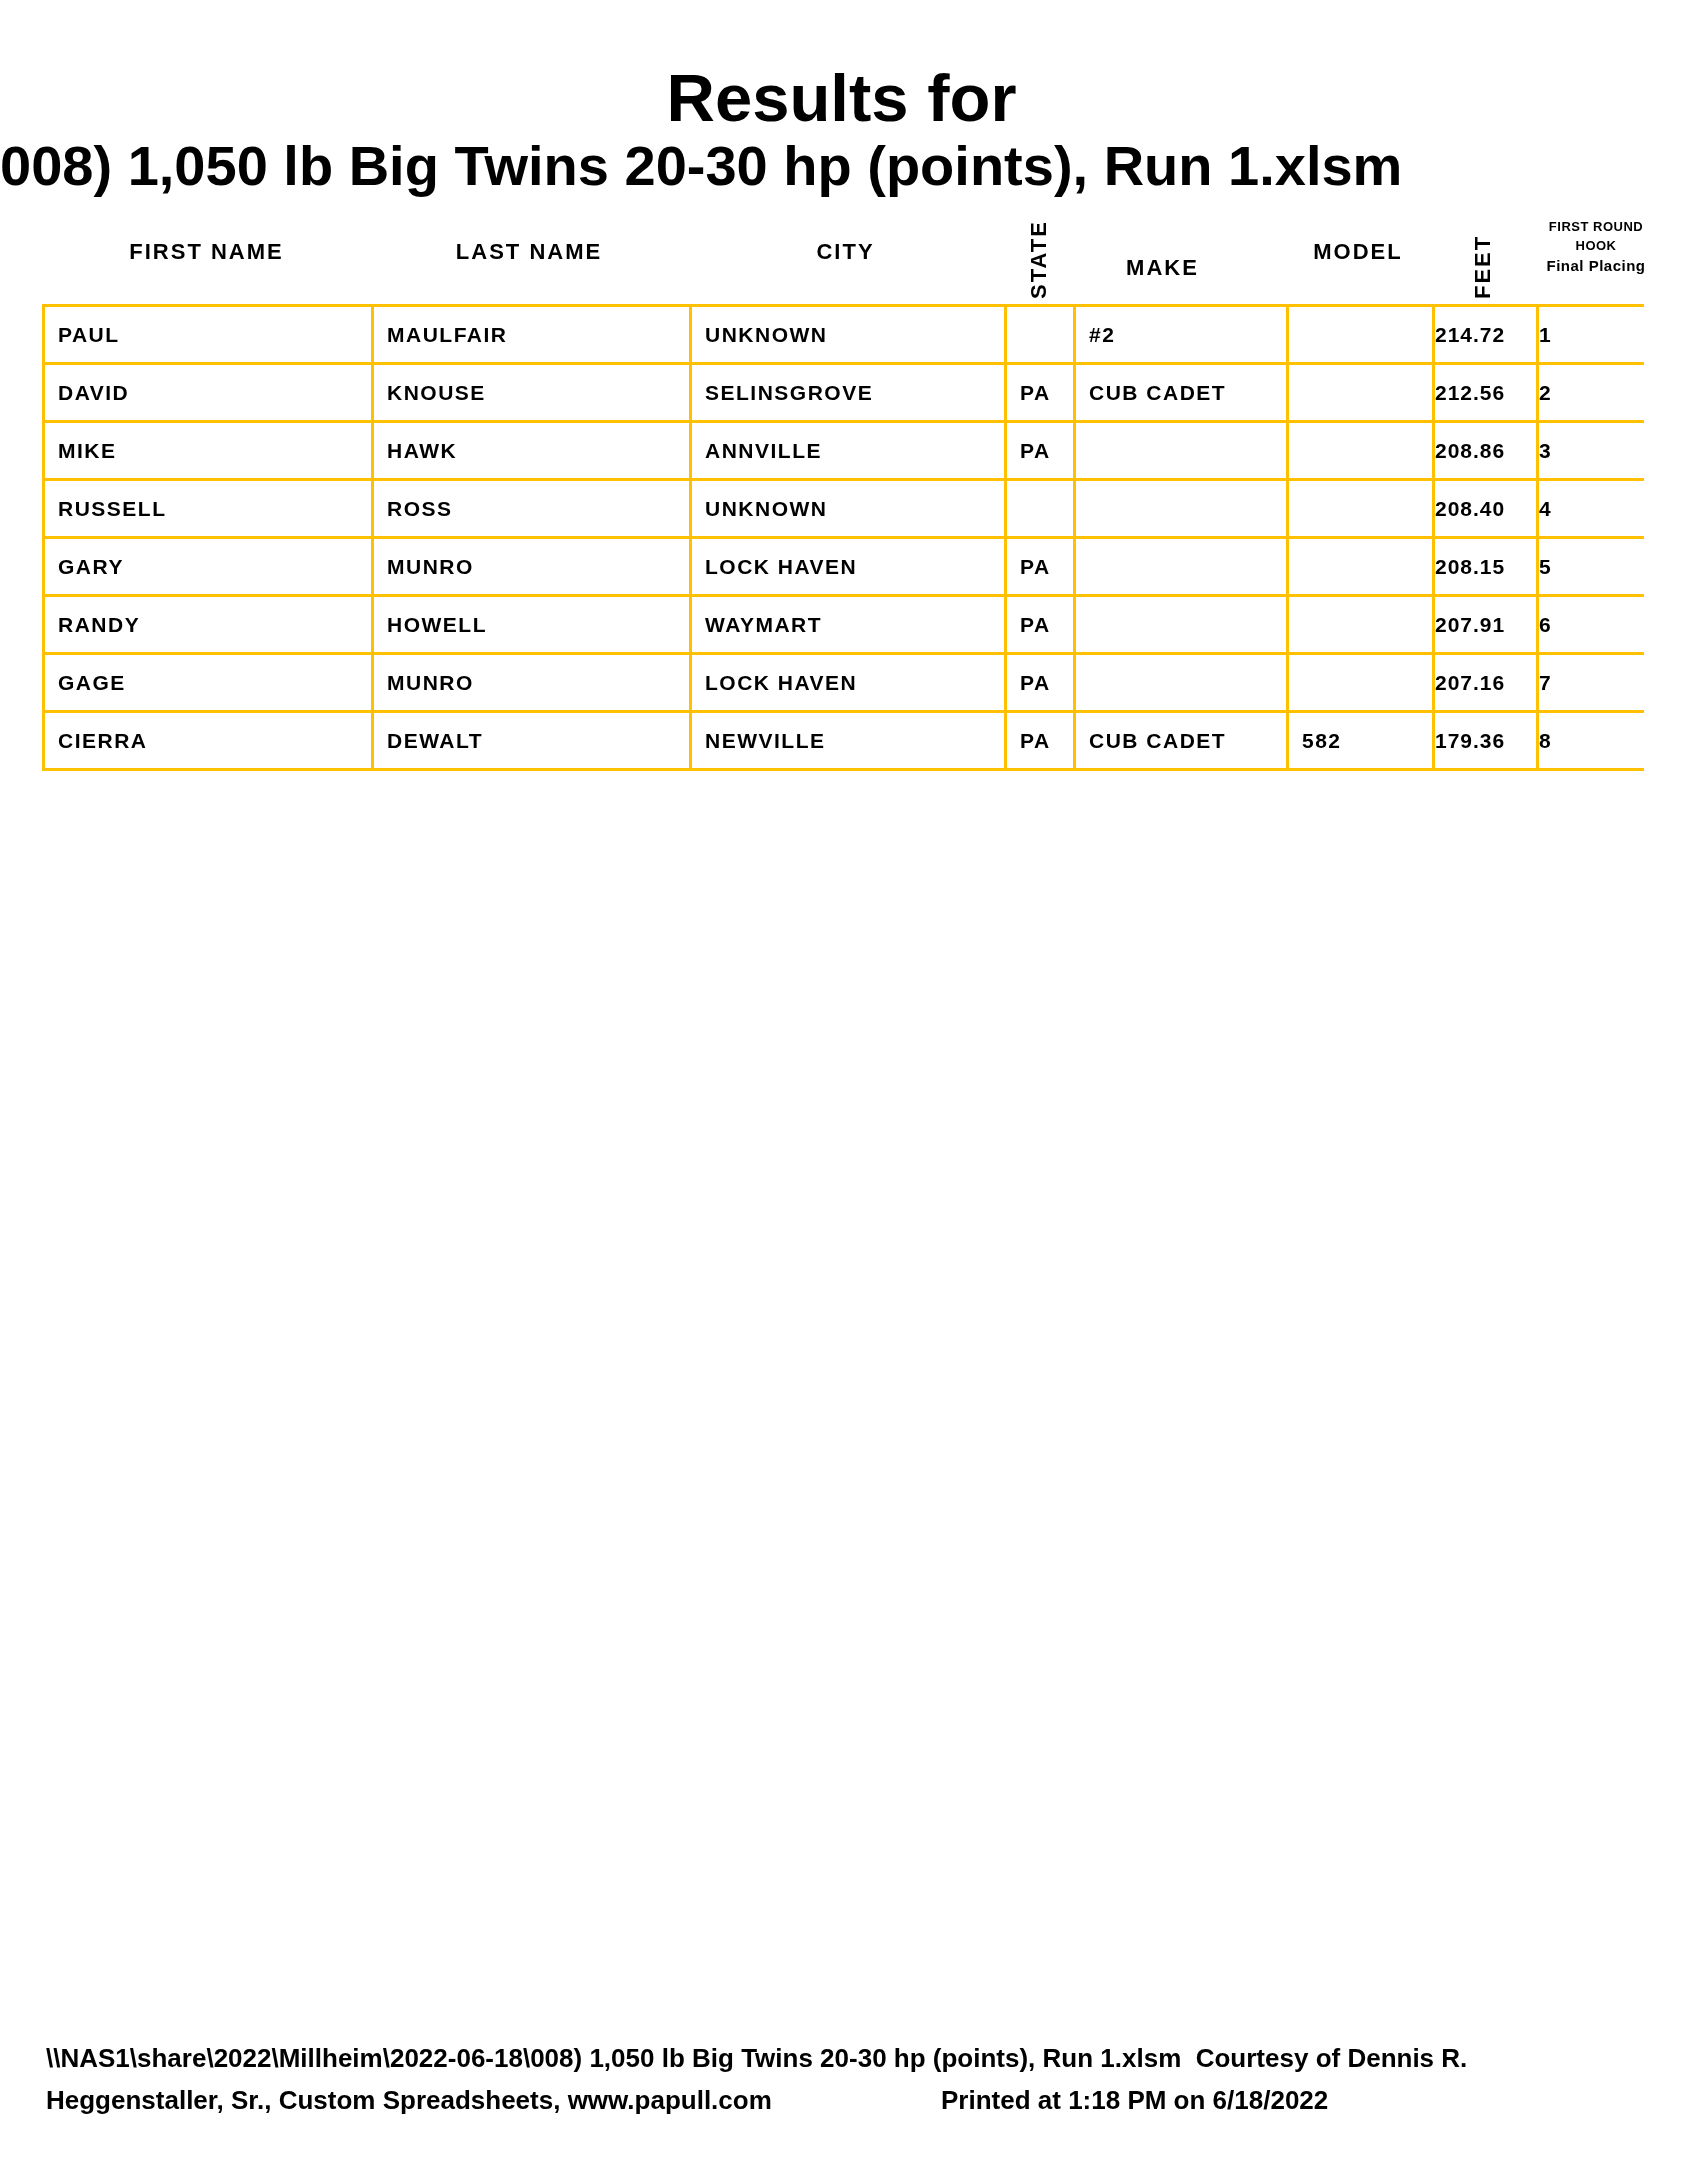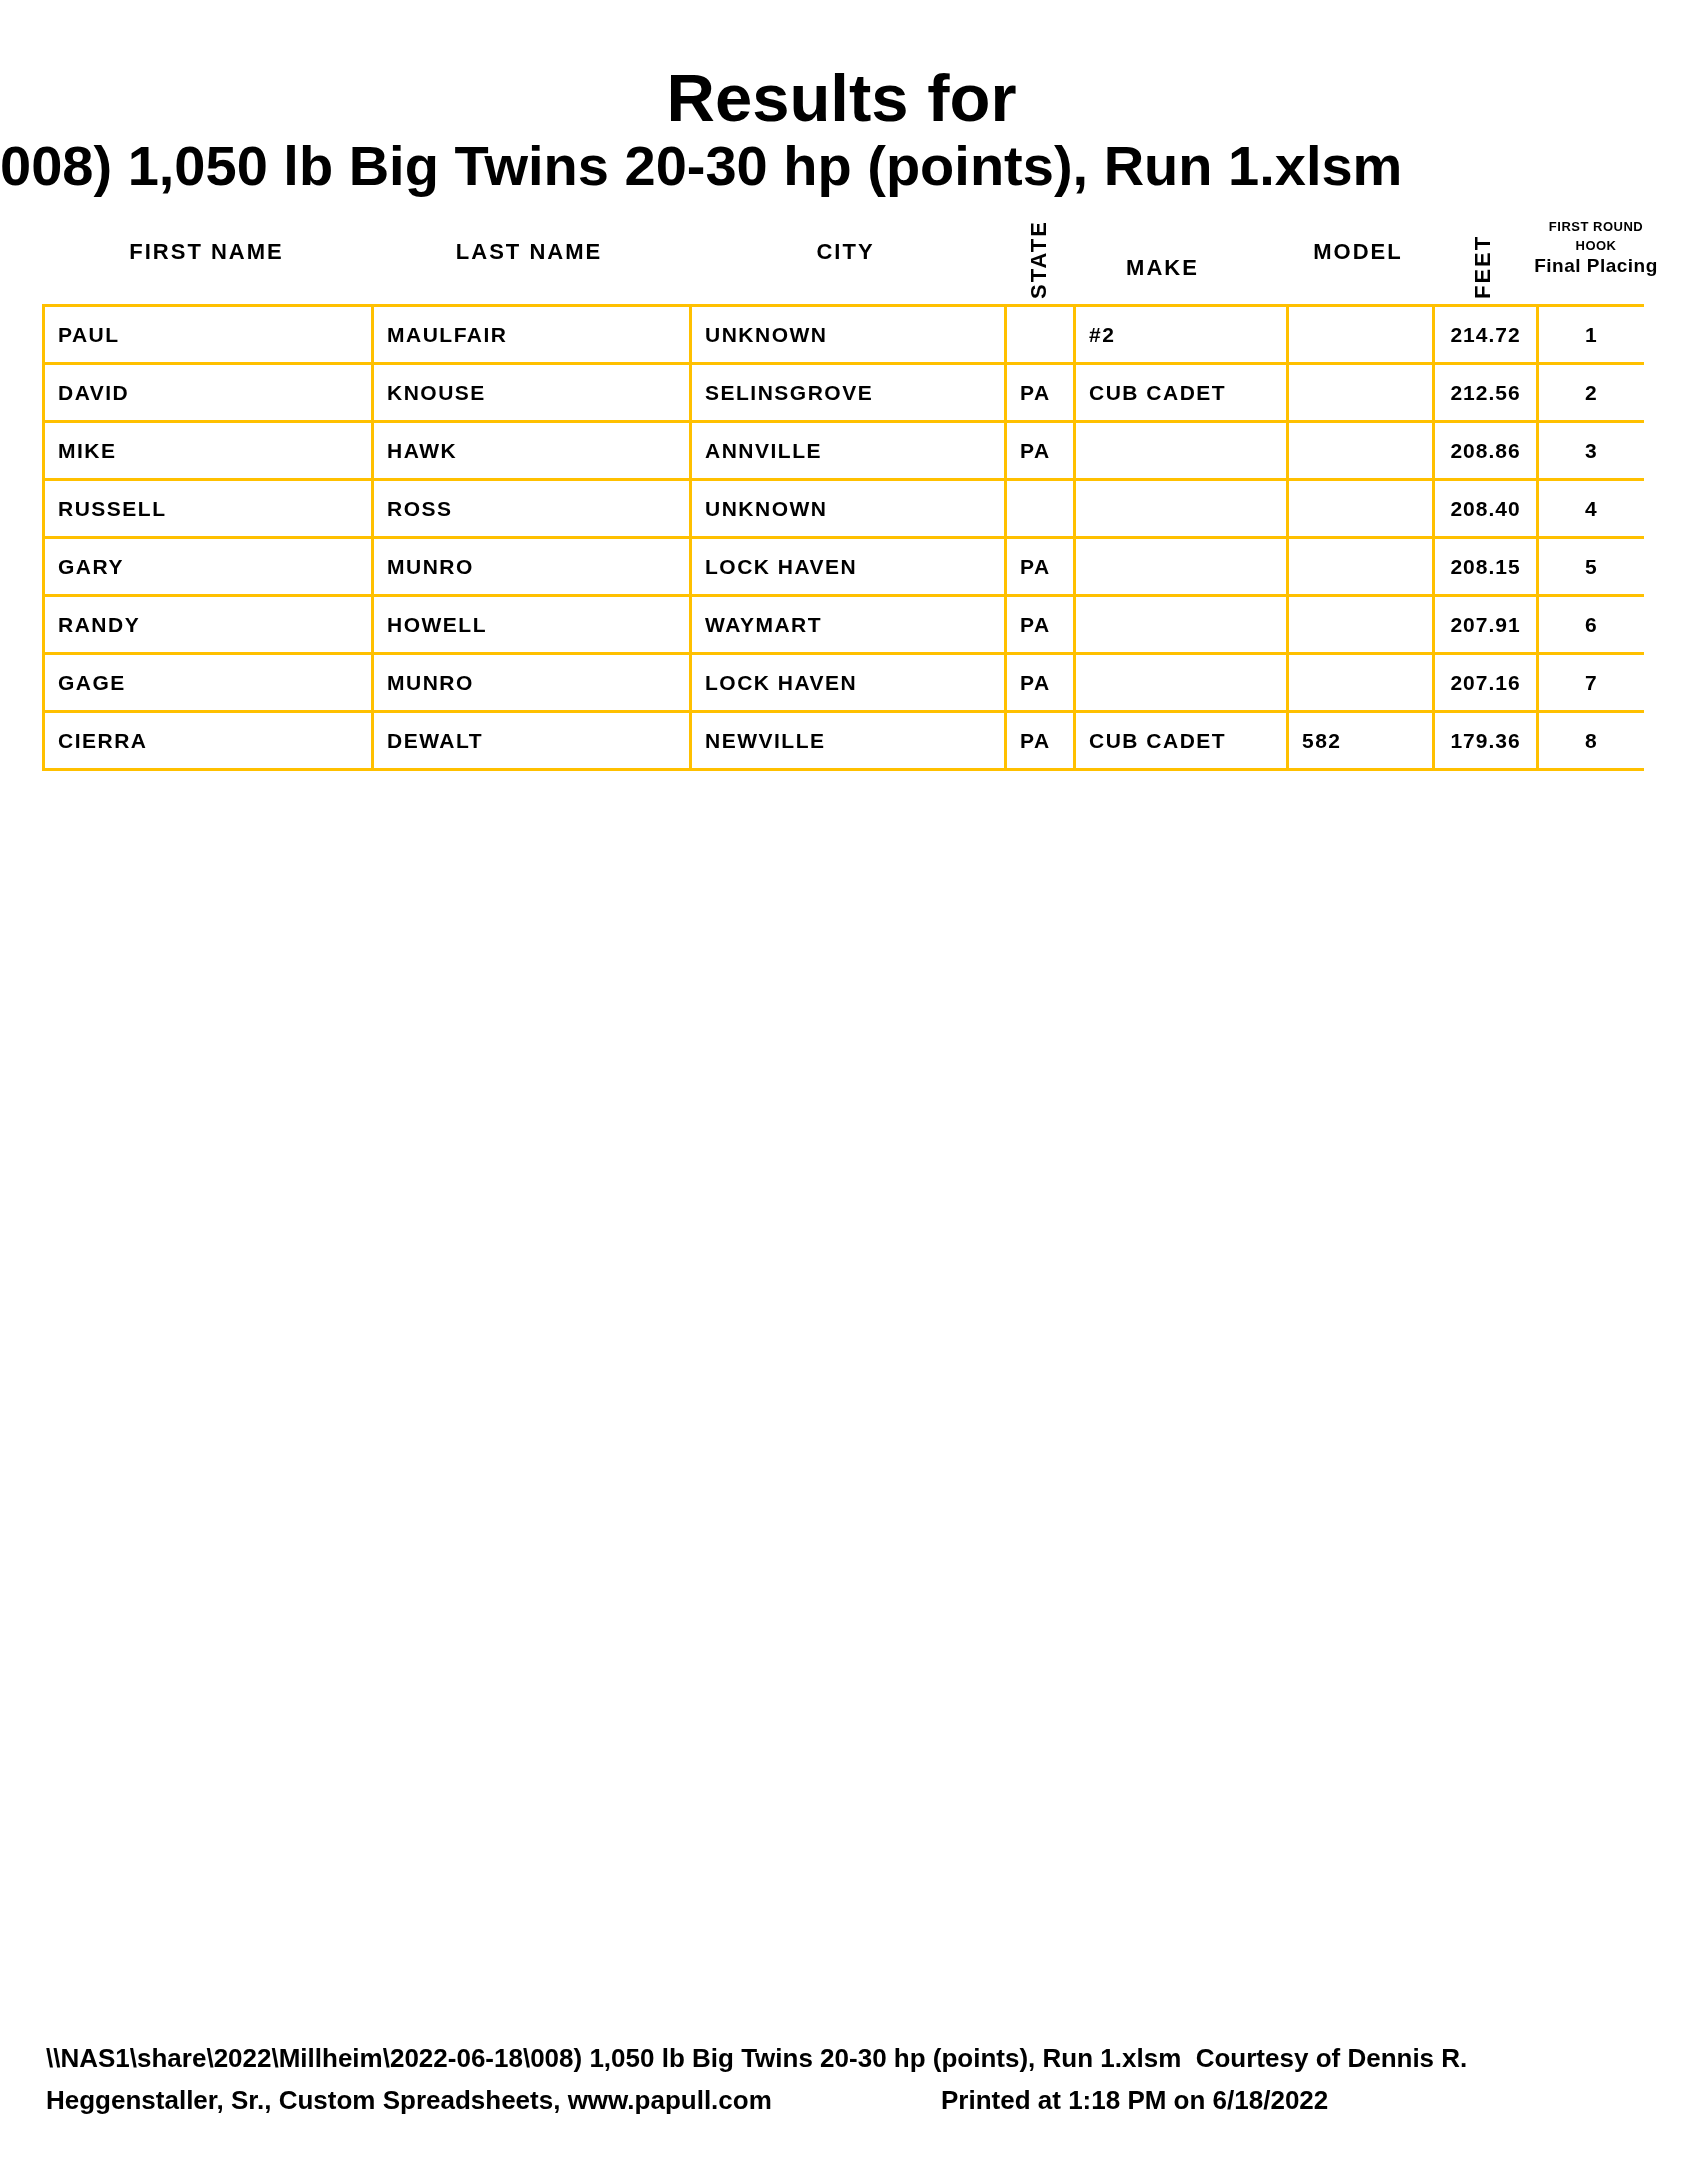--- a/index.html
+++ b/index.html
@@ -30,34 +30,34 @@
   .vtext {
     position: absolute; writing-mode: vertical-rl; transform: rotate(180deg);
     font-size: 22px; letter-spacing: 2px; white-space: nowrap;
   }
   .hdr-state { left: 1026px; top: 196px; height: 103px; }
   .hdr-feet  { left: 1470px; top: 218px; height: 81px;  }
   .hdr-hook {
     position: absolute; left: 1513px; top: 217px; width: 166px; text-align: center;
   }
   .hdr-hook .l1, .hdr-hook .l2 { font-size: 13px; line-height: 19px; letter-spacing: 0.5px; }
-  .hdr-hook .l3 { font-size: 19px; line-height: 21px; letter-spacing: 0.5px; }
+  .hdr-hook .l3 { font-size: 15px; line-height: 21px; letter-spacing: 0.5px; }
   table.results {
     position: absolute; left: 42px; top: 304px;
     border-collapse: collapse; table-layout: fixed; width: 1599px;
   }
   table.results td {
     border: 3px solid var(--gold);
     height: 58px; vertical-align: middle;
     font-size: 21px; letter-spacing: 1.5px;
     padding-left: 13px; overflow: hidden; white-space: nowrap;
     background: #fff;
   }
   table.results td.num {
-    text-align: center; padding-left: 0; letter-spacing: 1px;
+    padding-left: 0; letter-spacing: 1px;
   }
   table.results td:last-child { border-right: none; }
   .footer1 {
     position: absolute; left: 46px; top: 2043px;
     font-size: 26px; white-space: pre; letter-spacing: 0px;
   }
   .footer2 {
     position: absolute; left: 46px; top: 2085px;
     font-size: 26px; white-space: pre;
   }

